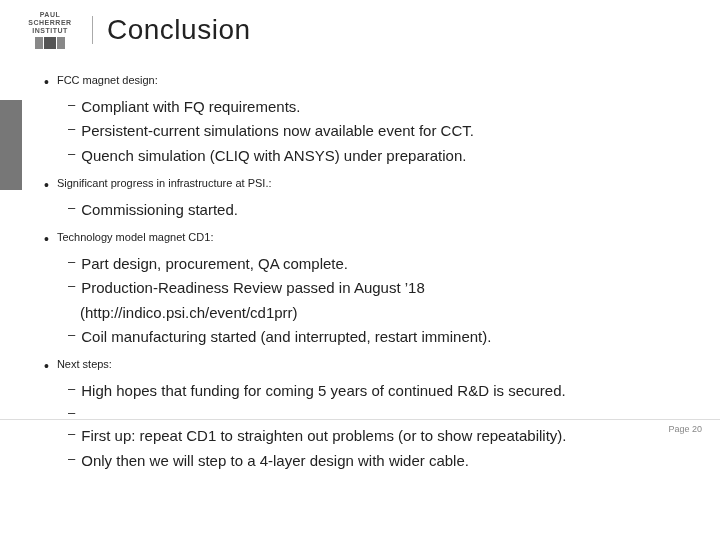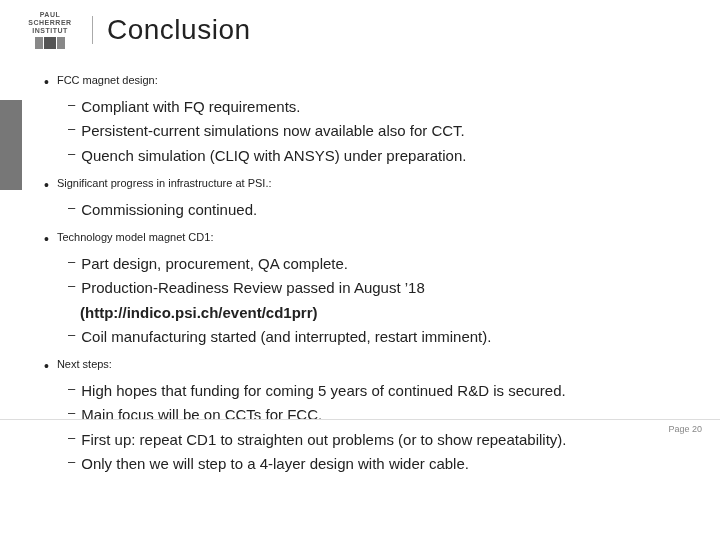--- a/index.html
+++ b/index.html
@@ -199,57 +199,57 @@
         <span class="bullet-dot">•</span>
         <span class="bullet-main-text">FCC magnet design:</span>
       </div>
       <div class="sub-bullets">
         <div class="sub-bullet">
           <span class="sub-bullet-dash">–</span>
           <span class="sub-bullet-text">Compliant with FQ requirements.</span>
         </div>
         <div class="sub-bullet">
           <span class="sub-bullet-dash">–</span>
-          <span class="sub-bullet-text">Persistent-current simulations now available also for CCT.</span>
+          <span class="sub-bullet-text">Persistent-current simulations now available event for CCT.</span>
         </div>
         <div class="sub-bullet">
           <span class="sub-bullet-dash">–</span>
           <span class="sub-bullet-text">Quench simulation (CLIQ with ANSYS) under preparation.</span>
         </div>
       </div>
     </div>
 
     <div class="bullet-section">
       <div class="bullet-main">
         <span class="bullet-dot">•</span>
         <span class="bullet-main-text">Significant progress in infrastructure at PSI.:</span>
       </div>
       <div class="sub-bullets">
         <div class="sub-bullet">
           <span class="sub-bullet-dash">–</span>
-          <span class="sub-bullet-text">Commissioning continued.</span>
+          <span class="sub-bullet-text">Commissioning started.</span>
         </div>
       </div>
     </div>
 
     <div class="bullet-section">
       <div class="bullet-main">
         <span class="bullet-dot">•</span>
         <span class="bullet-main-text">Technology model magnet CD1:</span>
       </div>
       <div class="sub-bullets">
         <div class="sub-bullet">
           <span class="sub-bullet-dash">–</span>
           <span class="sub-bullet-text">Part design, procurement, QA complete.</span>
         </div>
         <div class="sub-bullet">
           <span class="sub-bullet-dash">–</span>
           <span class="sub-bullet-text">Production-Readiness Review passed in August ’18</span>
         </div>
-        <div class="sub-bullet" style="padding-left: 12px; font-weight: bold;">
+        <div class="sub-bullet" style="padding-left: 12px;">
           <span class="sub-bullet-text">(http://indico.psi.ch/event/cd1prr)</span>
         </div>
         <div class="sub-bullet">
           <span class="sub-bullet-dash">–</span>
           <span class="sub-bullet-text">Coil manufacturing started (and interrupted, restart imminent).</span>
         </div>
       </div>
     </div>
 
     <div class="bullet-section">
@@ -257,21 +257,20 @@
         <span class="bullet-dot">•</span>
         <span class="bullet-main-text">Next steps:</span>
       </div>
       <div class="sub-bullets">
         <div class="sub-bullet">
           <span class="sub-bullet-dash">–</span>
           <span class="sub-bullet-text">High hopes that funding for coming 5 years of continued R&amp;D is secured.</span>
         </div>
         <div class="sub-bullet">
           <span class="sub-bullet-dash">–</span>
-          <span class="sub-bullet-text">Main focus will be on CCTs for FCC.</span>
         </div>
         <div class="sub-bullet">
           <span class="sub-bullet-dash">–</span>
           <span class="sub-bullet-text">First up: repeat CD1 to straighten out problems (or to show repeatability).</span>
         </div>
         <div class="sub-bullet">
           <span class="sub-bullet-dash">–</span>
           <span class="sub-bullet-text">Only then we will step to a 4-layer design with wider cable.</span>
         </div>
       </div>

